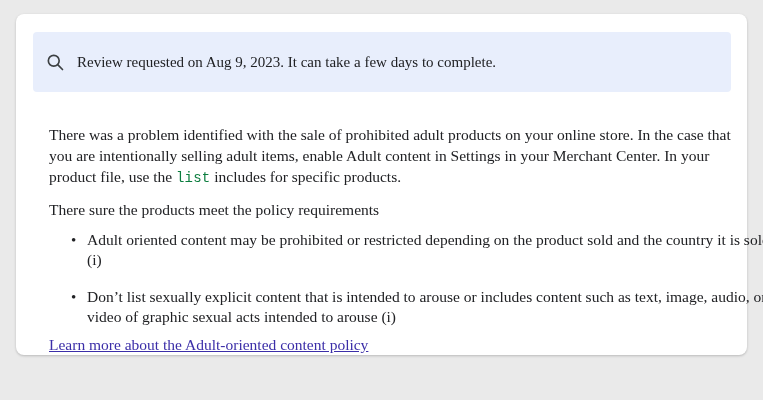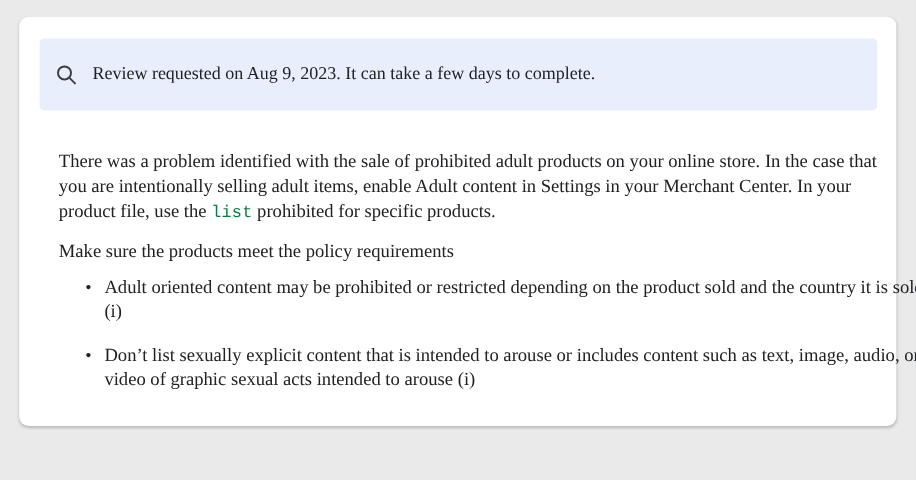--- a/index.html
+++ b/index.html
@@ -126,25 +126,26 @@
       <div class="banner-icon">
         <svg width="20" height="20" viewBox="0 0 24 24" fill="none" stroke="#3c4043" stroke-width="2" stroke-linecap="round">
           <circle cx="10.5" cy="10.5" r="6.5"></circle>
           <line x1="15.5" y1="15.5" x2="21" y2="21"></line>
         </svg>
       </div>
       <div class="banner-text">Review requested on Aug 9, 2023. It can take a few days to complete.</div>
     </div>
 
     <div class="body-area">
-      <p class="para"><span>There was a problem identified with the sale of prohibited adult products on your online store. In the case that you are intentionally selling adult items, enable Adult content in Settings in your Merchant Center. In your product file, use the</span> <span class="code">list</span> <span>prohibited for specific products.</span></p>
+      <p class="para"><span>There was a problem identified with the sale of prohibited adult products on your online store. In the case that you are intentionally selling adult items, enable Adult content in Settings in your Merchant Center. In your product file, use the</span> <span class="code">list</span> <span>includes for specific products.</span></p>
 
-      <p class="para second">Make sure the products meet the policy requirements</p>
+      <p class="para second">There sure the products meet the policy requirements</p>
 
       <ul class="policy-list">
         <li><span class="bullet">•</span><span>Adult oriented content may be prohibited or restricted depending on the product sold and the country it is sold (i)</span></li>
         <li><span class="bullet">•</span><span>Don’t list sexually explicit content that is intended to arouse or includes content such as text, image, audio, or video of graphic sexual acts intended to arouse (i)</span></li>
       </ul>
     </div>
 
+    <a class="learn-link">Learn more about the Adult-oriented content policy</a>
 
   </div>
 </div>
 
 </body></html>

